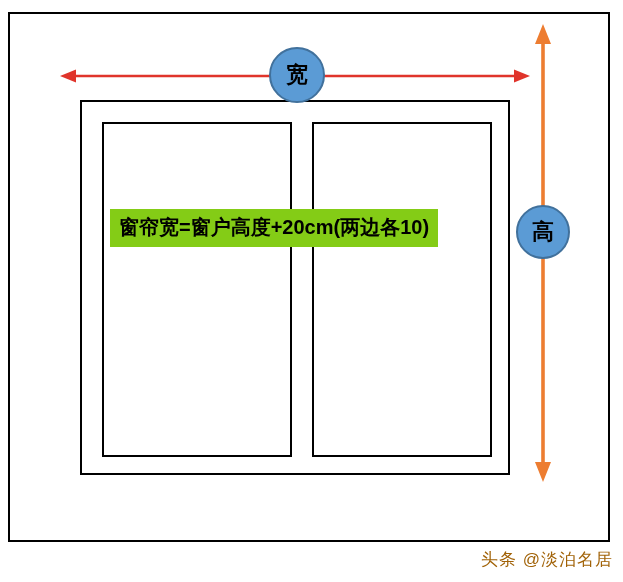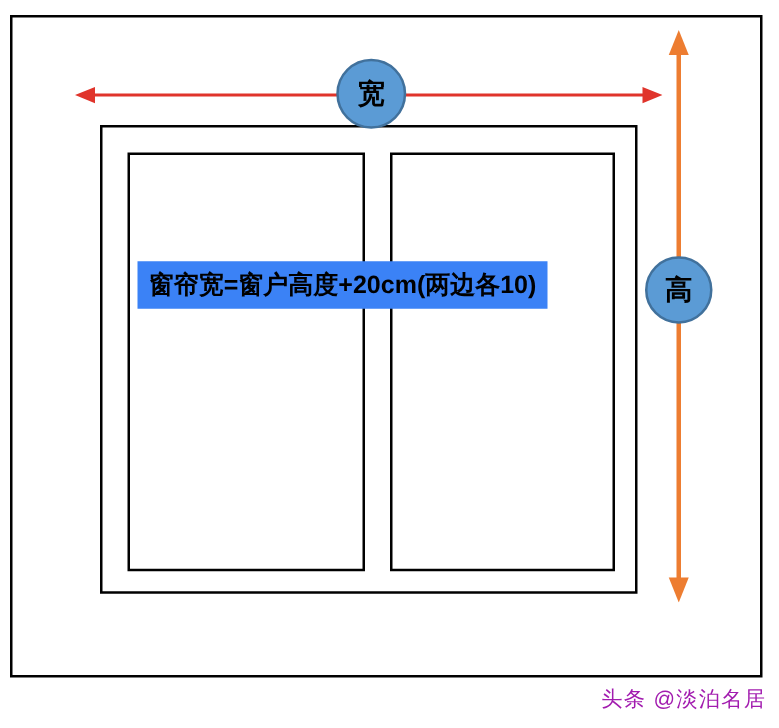--- a/index.html
+++ b/index.html
@@ -77,21 +77,21 @@
     font-weight: bold;
     color: #000000;
     box-sizing: border-box;
   }
   .badge-width  { left: 269px; top: 47px;  width: 56px; height: 56px; }
   .badge-height { left: 516px; top: 205px; width: 54px; height: 54px; }
 
   
   .formula {
     position: absolute;
-    background: #3b82f6;
+    background: #84cc16;
     color: #000000;
     font-weight: bold;
     white-space: nowrap;
   }
   .formula-width {
     left: 110px;
     top: 209px;
     font-size: 20px;
     padding: 5px 9px 6px 9px;
   }
@@ -101,21 +101,21 @@
     font-size: 23px;
     padding: 4px 12px 6px 12px;
   }
 
   
   .watermark {
     position: absolute;
     right: 10px;
     top: 548px;
     font-size: 17px;
-    color: #a21caf;
+    color: #a16207;
     letter-spacing: 1px;
     white-space: nowrap;
   }
 </style>
 </head>
 <body>
 
 <div class="canvas">
 
   <div class="outer-frame"></div>

